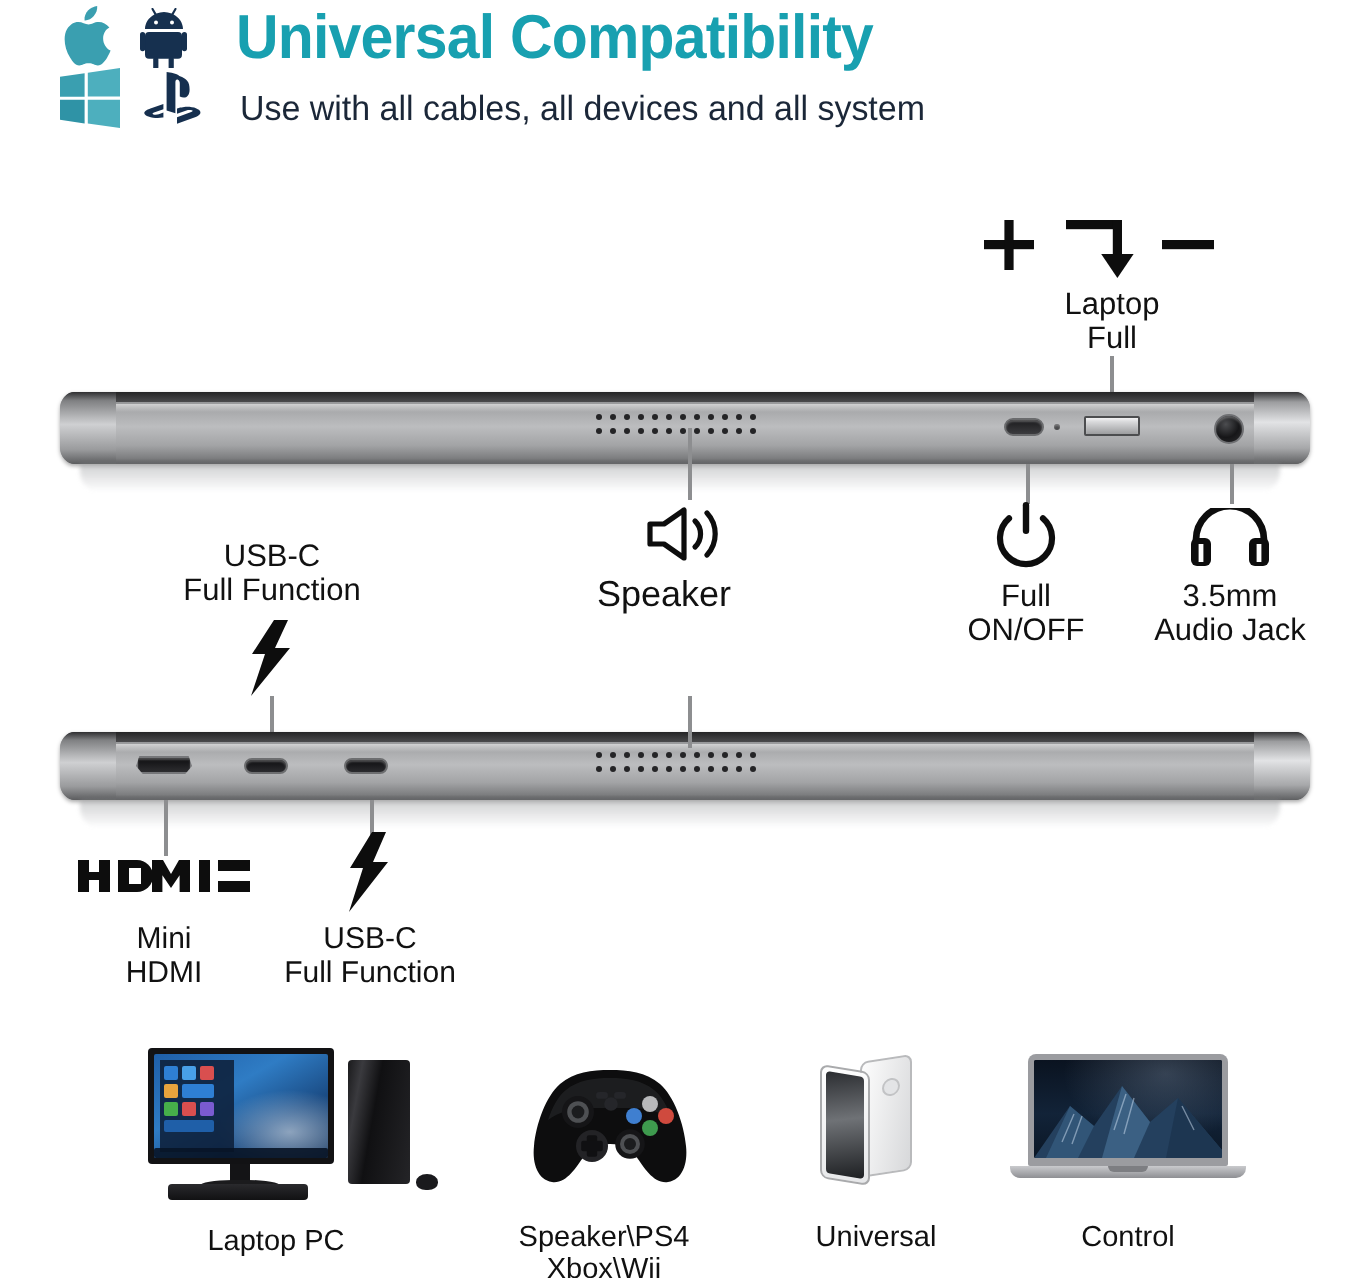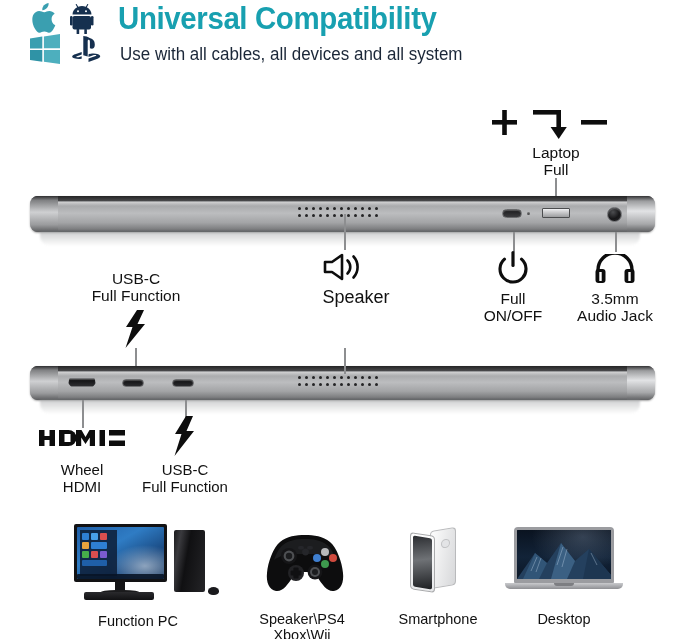--- a/index.html
+++ b/index.html
@@ -231,21 +231,21 @@
 <div class="bar-reflection" style="left:40px;top:232px;width:600px;height:14px;"></div>
 
 <div class="leader" style="left:344px;top:214px;height:36px;"></div>
 <div class="icon-slot" style="left:344px;top:252px;">
   <svg width="44" height="30" viewBox="0 0 44 30">
     <path d="M3 10h7l10-7v24l-10-7H3z" fill="none" stroke="#0d0d0d" stroke-width="2.6" stroke-linejoin="round"></path>
     <path d="M25.5 8.5a9 9 0 0 1 0 13" fill="none" stroke="#0d0d0d" stroke-width="2.6" stroke-linecap="round"></path>
     <path d="M31.5 4.5a15.5 15.5 0 0 1 0 21" fill="none" stroke="#0d0d0d" stroke-width="2.6" stroke-linecap="round"></path>
   </svg>
 </div>
-<div class="label" style="left:356px;top:289px;font-size:18px;">Speaker</div>
+<div class="label" style="left:332px;top:289px;font-size:18px;">Speaker</div>
 
 <div class="leader" style="left:513px;top:232px;height:20px;"></div>
 <div class="icon-slot" style="left:513px;top:251px;">
   <svg width="34" height="36" viewBox="0 0 34 36">
     <path d="M8.5 8.2a13 13 0 1 0 17 0" fill="none" stroke="#0d0d0d" stroke-width="3.1" stroke-linecap="round"></path>
     <rect x="15.4" y="0" width="3.2" height="16" rx="1.6" fill="#0d0d0d"></rect>
   </svg>
 </div>
 <div class="label" style="left:513px;top:290px;">
   <div>Full</div>
@@ -334,21 +334,21 @@
       <path d="M20 2h9.5a8 8 0 0 1 0 16H20z"></path>
       <rect x="25.5" y="6" width="6" height="8" fill="#ffffff"></rect>
       <polygon points="37,2 42.5,2 46.5,9 50.5,2 56,2 56,18 50.8,18 50.8,9.6 46.5,16 42.2,9.6 42.2,18 37,18"></polygon>
       <rect x="60.5" y="2" width="5.5" height="16"></rect>
       <polygon points="70,2 86,2 86,7.5 70,7.5"></polygon>
       <polygon points="70,12.5 86,12.5 86,18 70,18"></polygon>
     </g>
   </svg>
 </div>
 <div class="label small" style="left:82px;top:462px;">
-  <div>Wheel</div>
+  <div>Mini</div>
   <div>HDMI</div>
 </div>
 
 <div class="leader" style="left:185px;top:400px;height:18px;"></div>
 <div class="icon-slot" style="left:185px;top:416px;">
   <svg width="26" height="42" viewBox="0 0 26 42">
     <polygon points="14,0 3,18 9.5,18 2.5,40 22,15 14.5,15 21,0" fill="#0d0d0d"></polygon>
   </svg>
 </div>
 <div class="label small" style="left:185px;top:462px;">
@@ -371,21 +371,21 @@
       <i class="tile" style="left:5px;top:33px;width:25px;height:6px;background:#1f5fa8;"></i>
       <i class="tile" style="left:0;bottom:0;width:100%;height:5px;background:rgba(8,20,38,.9);"></i>
     </div>
   </div>
   <div class="pc-stand" style="left:53px;top:62px;width:10px;height:10px;"></div>
   <div class="pc-base" style="left:38px;top:70px;width:40px;height:7px;"></div>
   <div class="pc-tower" style="left:112px;top:10px;width:31px;height:62px;"></div>
   <div class="pc-keyboard" style="left:22px;top:72px;width:70px;height:8px;"></div>
   <div class="pc-mouse" style="left:146px;top:67px;width:11px;height:8px;"></div>
 </div>
-<div class="device-caption" style="left:138px;top:614px;">Function PC</div>
+<div class="device-caption" style="left:138px;top:614px;">Laptop PC</div>
 
 <div class="device-cell" id="gamepad-art" style="left:258px;top:528px;width:95px;height:70px;">
   <svg width="95" height="70" viewBox="0 0 95 70">
     <path d="M22 14c7-6 16-7 25-7s18 1 25 7c7 6 12 20 13 31 1 9-2 17-9 18-7 1-12-7-16-13-3-4-6-6-13-6s-10 2-13 6c-4 6-9 14-16 13-7-1-10-9-9-18 1-11 6-25 13-31z" fill="#0d0d0e"></path>
     <path d="M25 17c6-5 14-6 22-6s16 1 22 6c4 3 7 9 9 15-5-4-13-6-20-6H36c-7 0-15 2-20 6 2-6 5-12 9-15z" fill="#2a2b2e" opacity=".55"></path>
     <circle cx="31" cy="28" r="8" fill="#151517"></circle>
     <circle cx="31" cy="28" r="5.4" fill="#4e5053"></circle>
     <circle cx="31" cy="28" r="3.2" fill="#1b1c1e"></circle>
     <circle cx="57" cy="44" r="7.4" fill="#151517"></circle>
     <circle cx="57" cy="44" r="5" fill="#4e5053"></circle>
@@ -408,21 +408,21 @@
 </div>
 
 <div class="device-cell" style="left:404px;top:526px;width:72px;height:72px;">
   <div class="phone-back" style="left:26px;top:3px;width:26px;height:58px;transform:skewY(-9deg);"></div>
   <div style="position:absolute;left:37px;top:13px;width:7px;height:7px;border-radius:50%;
               background:#e3e4e6;border:1px solid #c2c3c5;transform:skewY(-9deg);"></div>
   <div class="phone-front" style="left:6px;top:8px;width:25px;height:57px;transform:skewY(9deg);">
     <div class="phone-screen"></div>
   </div>
 </div>
-<div class="device-caption" style="left:438px;top:612px;">Smartphone</div>
+<div class="device-caption" style="left:438px;top:612px;">Universal</div>
 
 <div class="device-cell" style="left:505px;top:527px;width:118px;height:66px;">
   <div class="lt-lid" style="left:9px;top:0;width:100px;height:56px;">
     <div class="lt-screen">
       <div style="position:absolute;inset:0;
           background:
             radial-gradient(ellipse at 70% 14%,rgba(200,220,245,.22) 0%,rgba(0,0,0,0) 55%),
             linear-gradient(180deg,#0a1320 0%,#122338 55%,#0b1726 100%);"></div>
       <svg width="94" height="48" viewBox="0 0 94 48" style="position:absolute;bottom:0;left:0;">
         <polygon points="0,48 18,22 30,32 44,12 58,30 72,18 94,44 94,48" fill="#24405e"></polygon>
@@ -437,13 +437,13 @@
           <line x1="46" y1="16" x2="40" y2="34"></line>
           <line x1="50" y1="18" x2="45" y2="36"></line>
           <line x1="74" y1="22" x2="80" y2="34"></line>
         </g>
       </svg>
     </div>
   </div>
   <div class="lt-base" style="left:0;top:56px;width:118px;height:6px;"></div>
   <div class="lt-notch" style="left:49px;top:56px;width:20px;height:2.6px;"></div>
 </div>
-<div class="device-caption" style="left:564px;top:612px;">Desktop</div>
+<div class="device-caption" style="left:564px;top:612px;">Control</div>
 
 </body></html>

